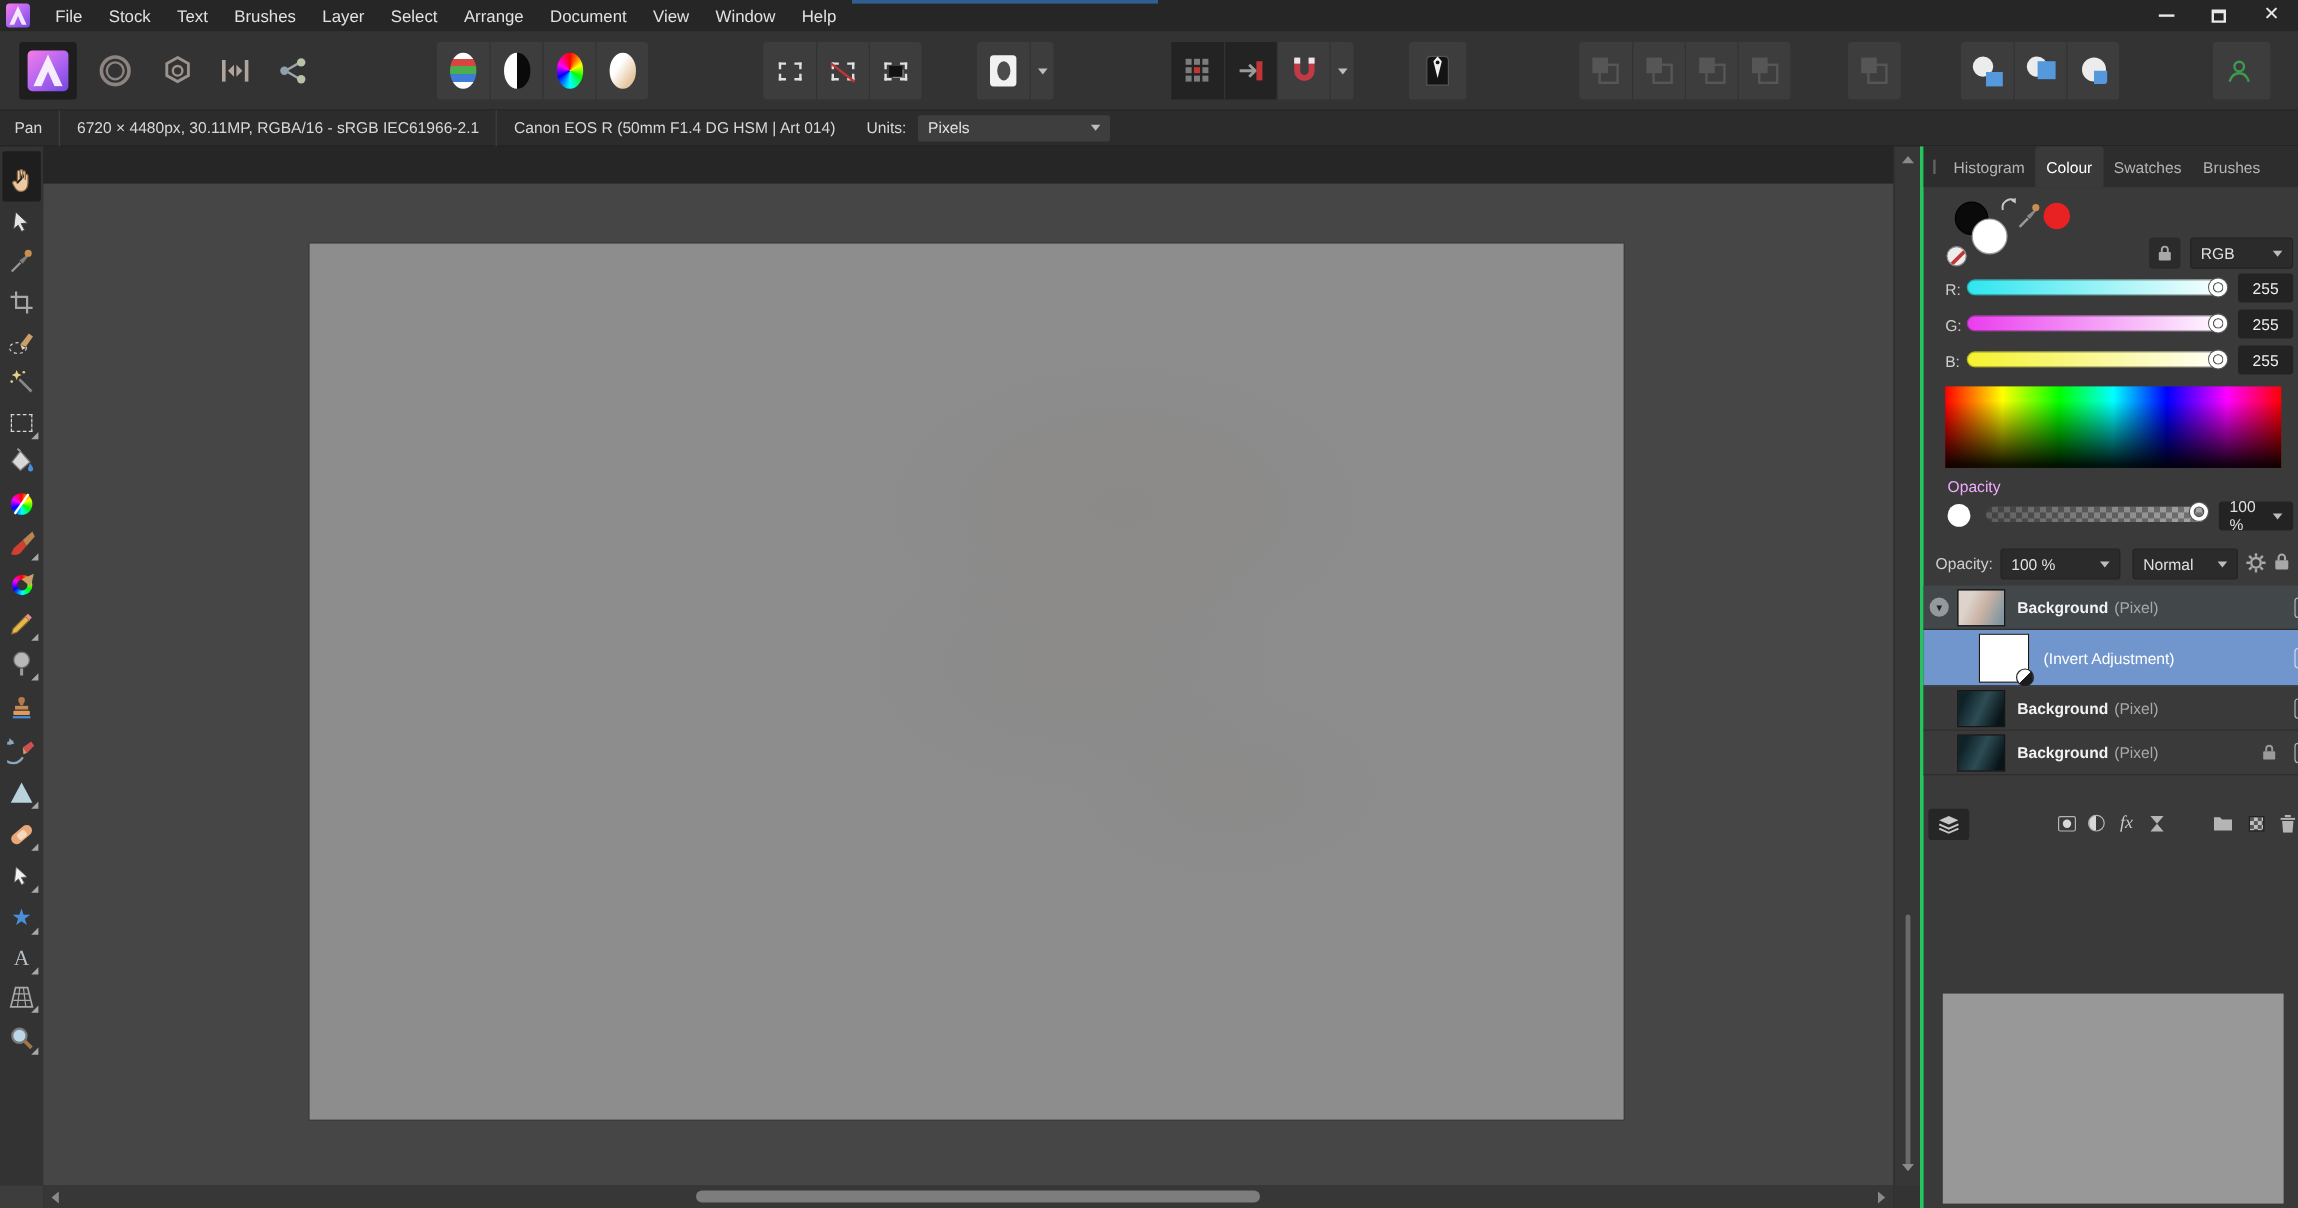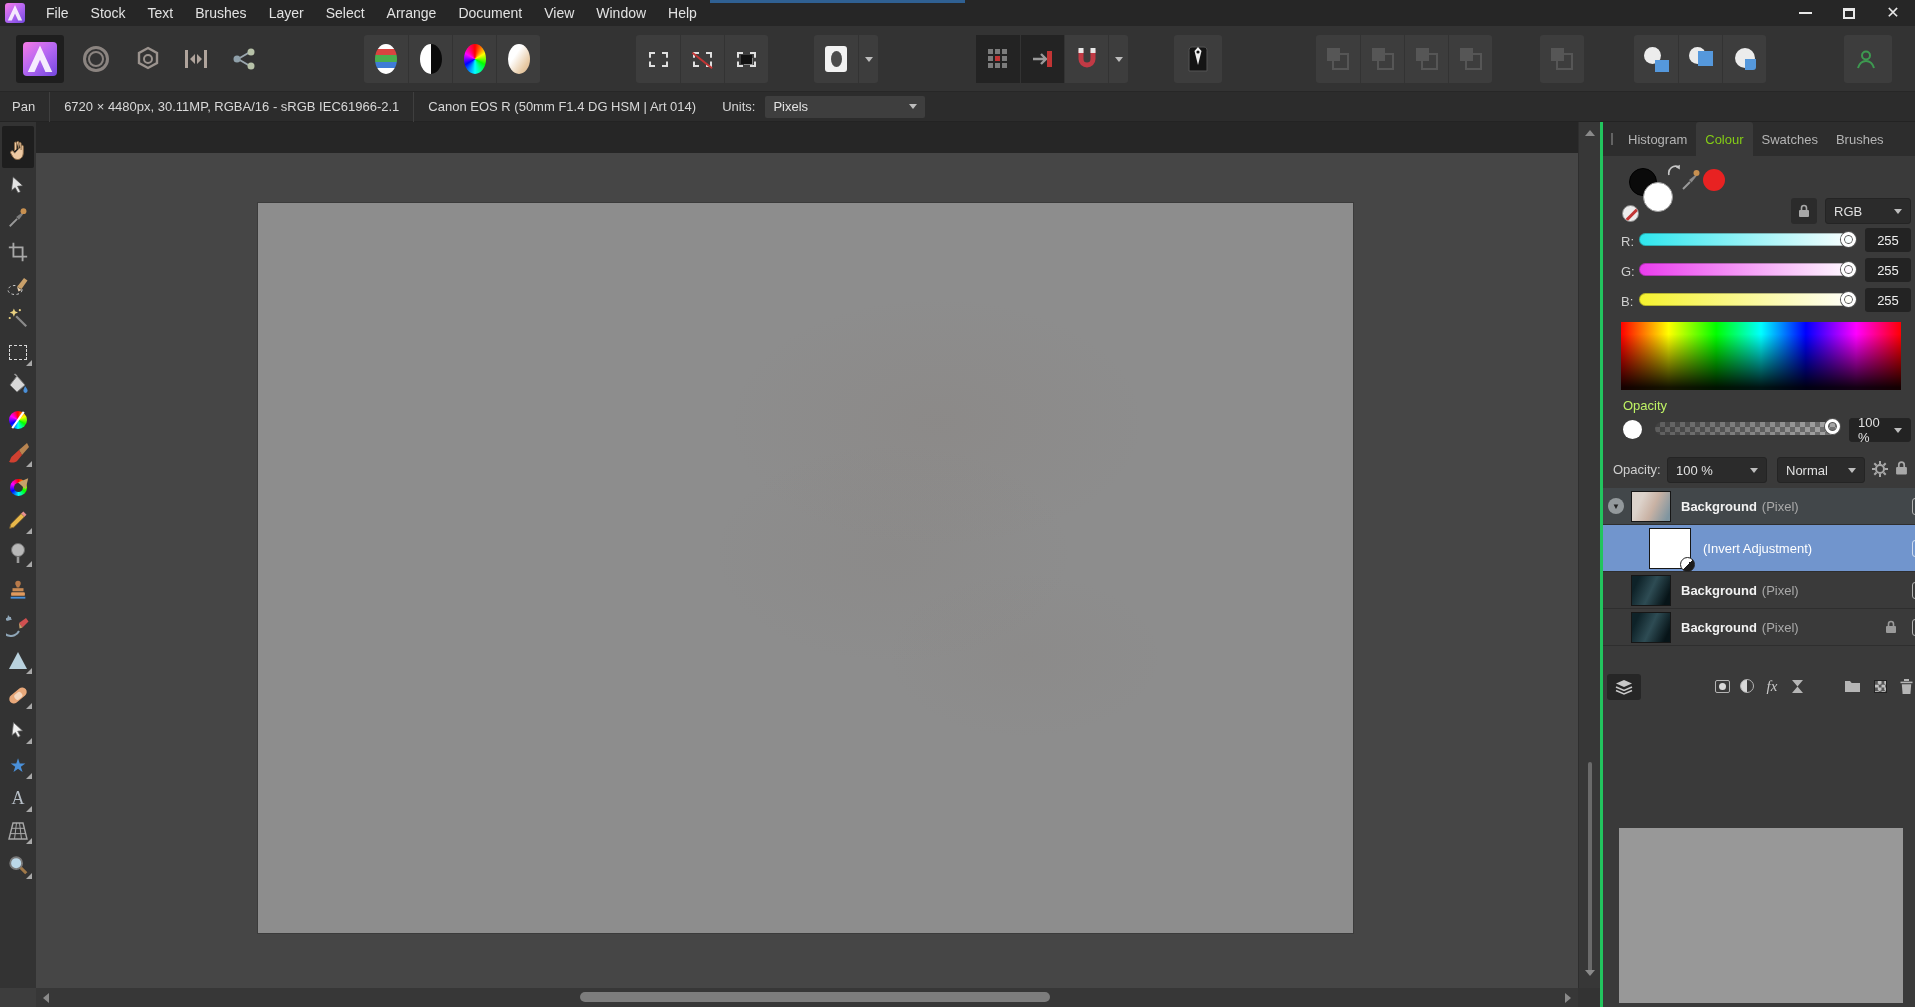--- a/index.html
+++ b/index.html
@@ -99,21 +99,21 @@
   #vscroll{position:absolute;left:1578px;top:122px;width:22px;height:885px;background:#373737;border-left:1px solid #2e2e2e}
   .varrow{position:absolute;left:6px;width:0;height:0;border-left:5px solid transparent;border-right:5px solid transparent}
   #vthumb{position:absolute;left:9px;top:640px;width:4px;height:210px;border-radius:2px;background:#6a6a6a}
   #corner{position:absolute;left:1578px;top:988px;width:22px;height:19px;background:#333}
   #cornerL{position:absolute;left:0;top:988px;width:36px;height:19px;background:#3d3d3d}
 
   
   #panel{position:absolute;left:1600px;top:122px;width:339px;height:885px;background:#3a3a3a;border-left:3px solid #22c55e}
   .ptabs{position:relative;width:100%;background:#2d2d2d;display:flex;align-items:flex-end}
   .ptab{color:#b4b4b4;font-size:13px;padding:0 9px;height:100%;display:flex;align-items:center}
-  .ptab.active{background:#3a3a3a;color:#84cc16;border-radius:3px 3px 0 0}
+  .ptab.active{background:#3a3a3a;color:#ffffff;border-radius:3px 3px 0 0}
   .grip{width:2px;height:12px;background:#636363;margin:0 6px 0 8px;align-self:center}
   .burger{position:absolute;right:4px;top:50%;transform:translateY(-50%);width:12px;height:10px;
     background:repeating-linear-gradient(#c2c2c2 0 2px,transparent 2px 4px)}
   .dropbox{background:#2b2b2b;border:1px solid #242424;border-radius:3px;display:flex;align-items:center;justify-content:space-between;padding:0 8px;color:#e0e0e0}
   .valbox{background:#232323;border-radius:3px;display:flex;align-items:center;justify-content:center;color:#f0f0f0}
   .knob{position:absolute;width:15px;height:15px;border-radius:50%;border:3px solid #fff;box-shadow:0 0 0 1px #555, inset 0 0 0 1px #555;background:transparent}
 
   
   #cswB{position:absolute;left:26px;top:12px;width:28px;height:28px;border-radius:50%;background:#0a0a0a;border:1px solid #000}
   #cswF{position:absolute;left:40px;top:26px;width:30px;height:30px;border-radius:50%;background:#fff;border:1px solid #9a9a9a}
@@ -536,21 +536,21 @@
       <span class="knob" style="left:238px;top:106px"></span>
       <div class="abs valbox" style="left:262px;top:102px;width:46px;height:24px">255</div>
 
       <span class="slider-label" style="left:18px;top:138px">B:</span>
       <div class="track" style="left:36px;top:137px;width:216px;background:linear-gradient(90deg,#f5f22d,#fff)"></div>
       <span class="knob" style="left:238px;top:136px"></span>
       <div class="abs valbox" style="left:262px;top:132px;width:46px;height:24px">255</div>
 
       <div id="spectrum"></div>
 
-      <span class="abs" style="left:20px;top:242px;color:#bef264">Opacity</span>
+      <span class="abs" style="left:20px;top:242px;color:#f0abfc">Opacity</span>
       <div id="opadot"></div>
       <div id="opatrack"></div>
       <span class="knob" style="left:222px;top:263px"></span>
       <div class="abs dropbox" style="left:246px;top:262px;width:62px;height:24px;background:#232323">
         <span>100 %</span>
         <span class="caret"></span>
       </div>
     </div>
 
 

